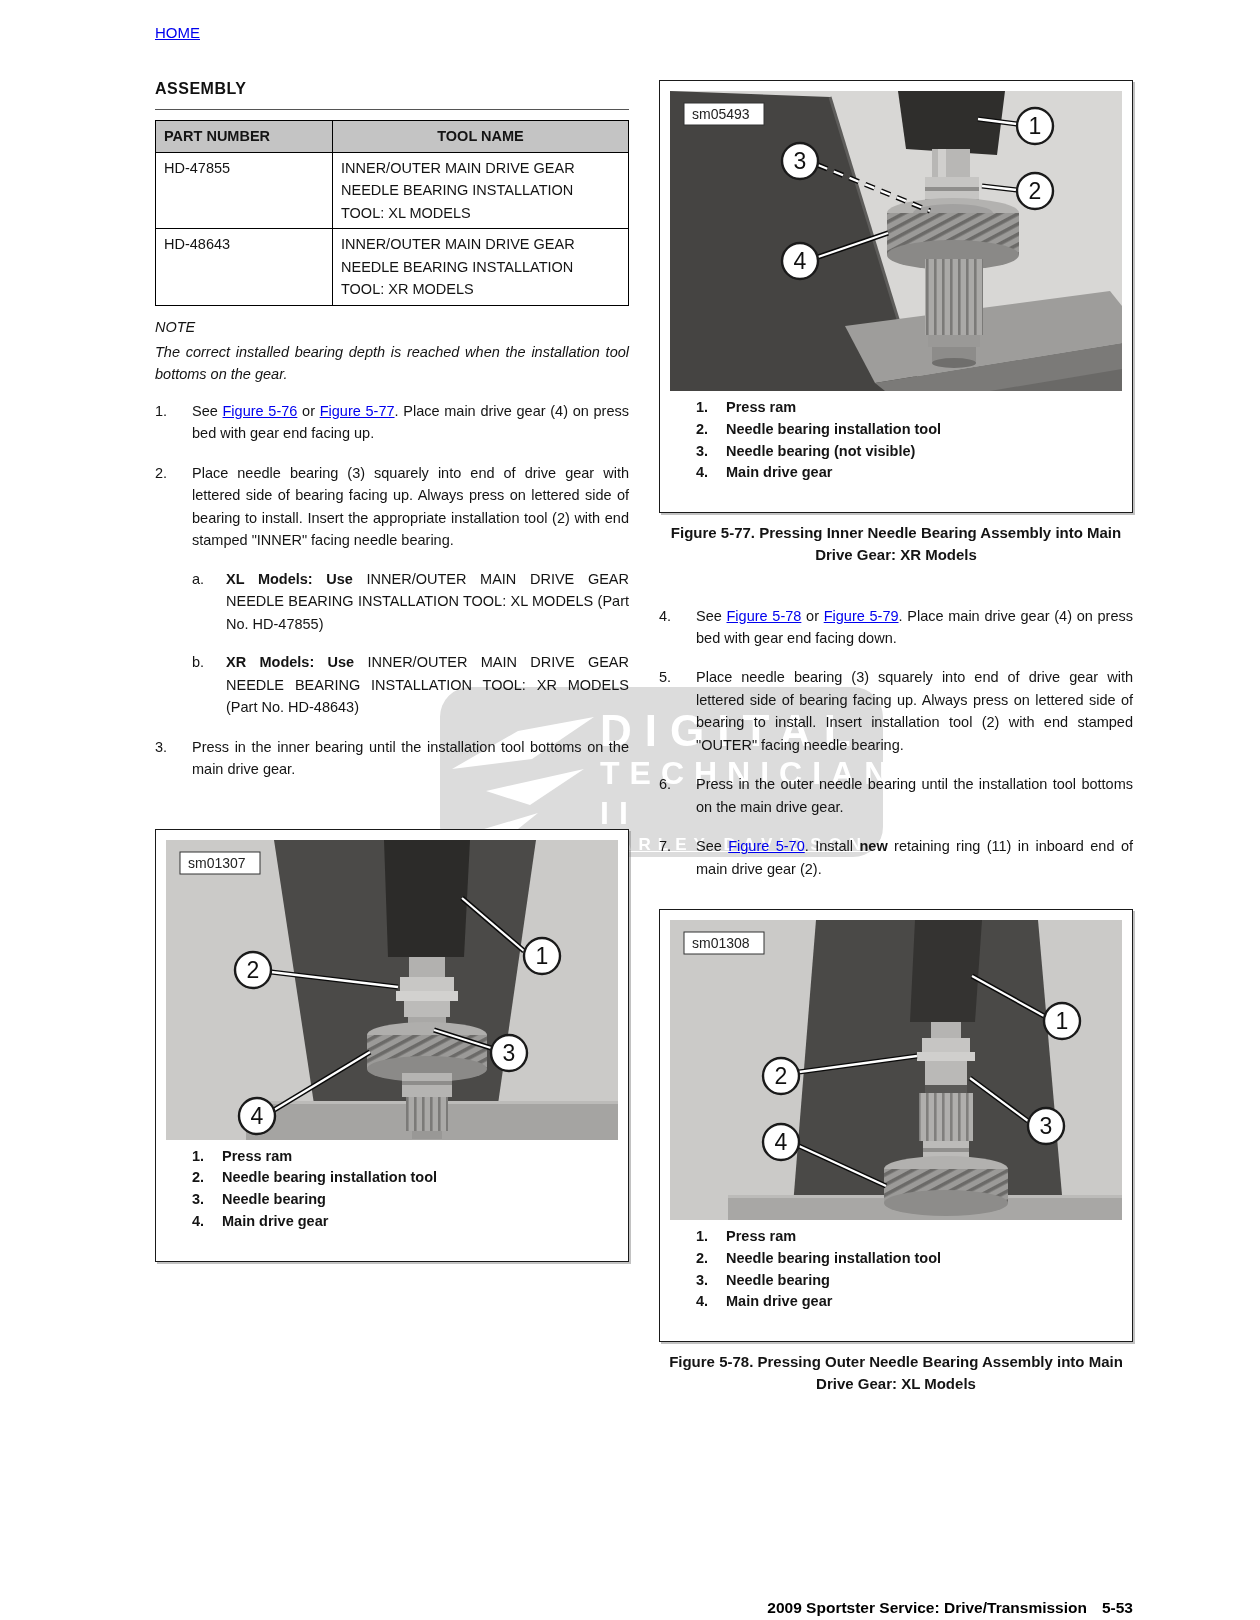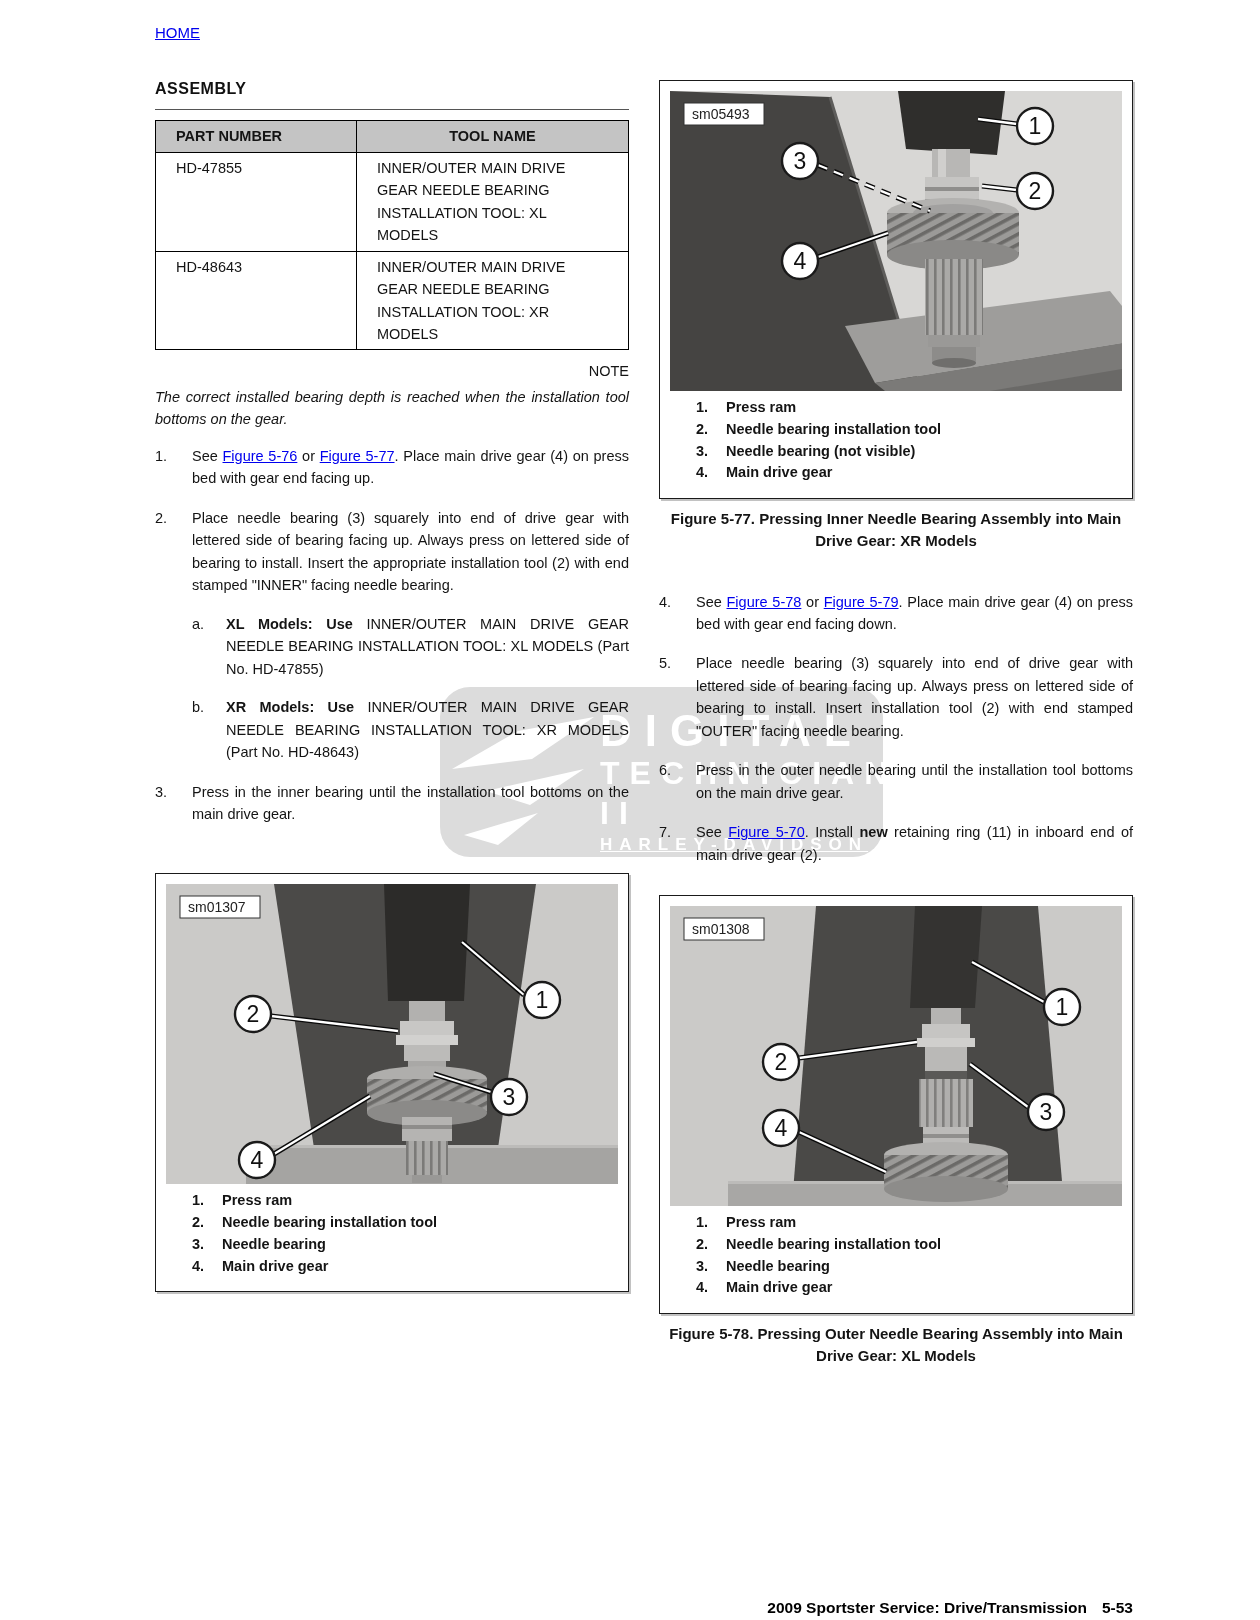--- a/index.html
+++ b/index.html
@@ -15,37 +15,37 @@
   .wm-line3{font-size:17px;letter-spacing:7px;line-height:1.4;text-decoration:underline;}
   
   .col{position:absolute;top:0;width:474px;z-index:1;}
   .col-left{left:155px;}
   .col-right{left:659px;}
   .home{display:inline-block;margin-top:21px;font-size:15px;color:#0000ee;text-decoration:underline;cursor:pointer;}
   h1.title{margin:33px 0 0 0;font-size:16px;font-weight:bold;letter-spacing:0.5px;color:#111;}
   .rule{border:none;border-top:1px solid #555;margin:7px 0 0 0;}
   
   table.tools{border-collapse:collapse;width:100%;margin-top:10px;}
-  table.tools th, table.tools td{border:1px solid #000;padding:4px 20px;vertical-align:top;font-size:14.5px;}
+  table.tools th, table.tools td{border:1px solid #000;padding:4px 8px;vertical-align:top;font-size:14.5px;}
   table.tools th{background:#c4c4c4;font-weight:bold;}
   th.c1{width:160px;text-align:left;}
   th.c2{text-align:center;}
   
-  .note-label{margin-top:10px;text-align:right;}
+  .note-label{margin-top:10px;text-align:left;font-style:italic;}
   .note-text{margin-top:3px;font-style:italic;text-align:justify;}
   .steps{margin-top:14px;}
   .step{display:flex;margin-bottom:17px;}
   .step-num{flex:none;width:37px;}
   .step-body{flex:1;text-align:justify;}
   .substep{display:flex;margin-top:16px;}
   .sub-num{flex:none;width:34px;}
   .sub-body{flex:1;text-align:justify;}
   a.doclink{color:#0000ee;cursor:pointer;}
   
-  .figure{border:1px solid #1a1a1a;background:#fff;box-shadow:2px 2px 0 rgba(120,120,120,.45);padding:10px 10px 6px 10px;}
+  .figure{border:1px solid #1a1a1a;background:#fff;box-shadow:2px 2px 0 rgba(120,120,120,.45);padding:10px 10px 20px 10px;}
   .photo{display:block;width:452px;height:300px;}
   .legend{padding:6px 0 8px 26px;font-weight:bold;}
   .legend-row{display:flex;line-height:1.5;}
   .lnum{flex:none;width:30px;}
   .fig-caption{margin-top:9px;text-align:center;font-weight:bold;font-size:15px;line-height:1.45;padding:0 6px;}
   .mt-fig-left{margin-top:48px;}
   .fig77{margin-top:80px;}
   .steps-right{margin-top:39px;}
   .fig78{margin-top:29px;}
   

